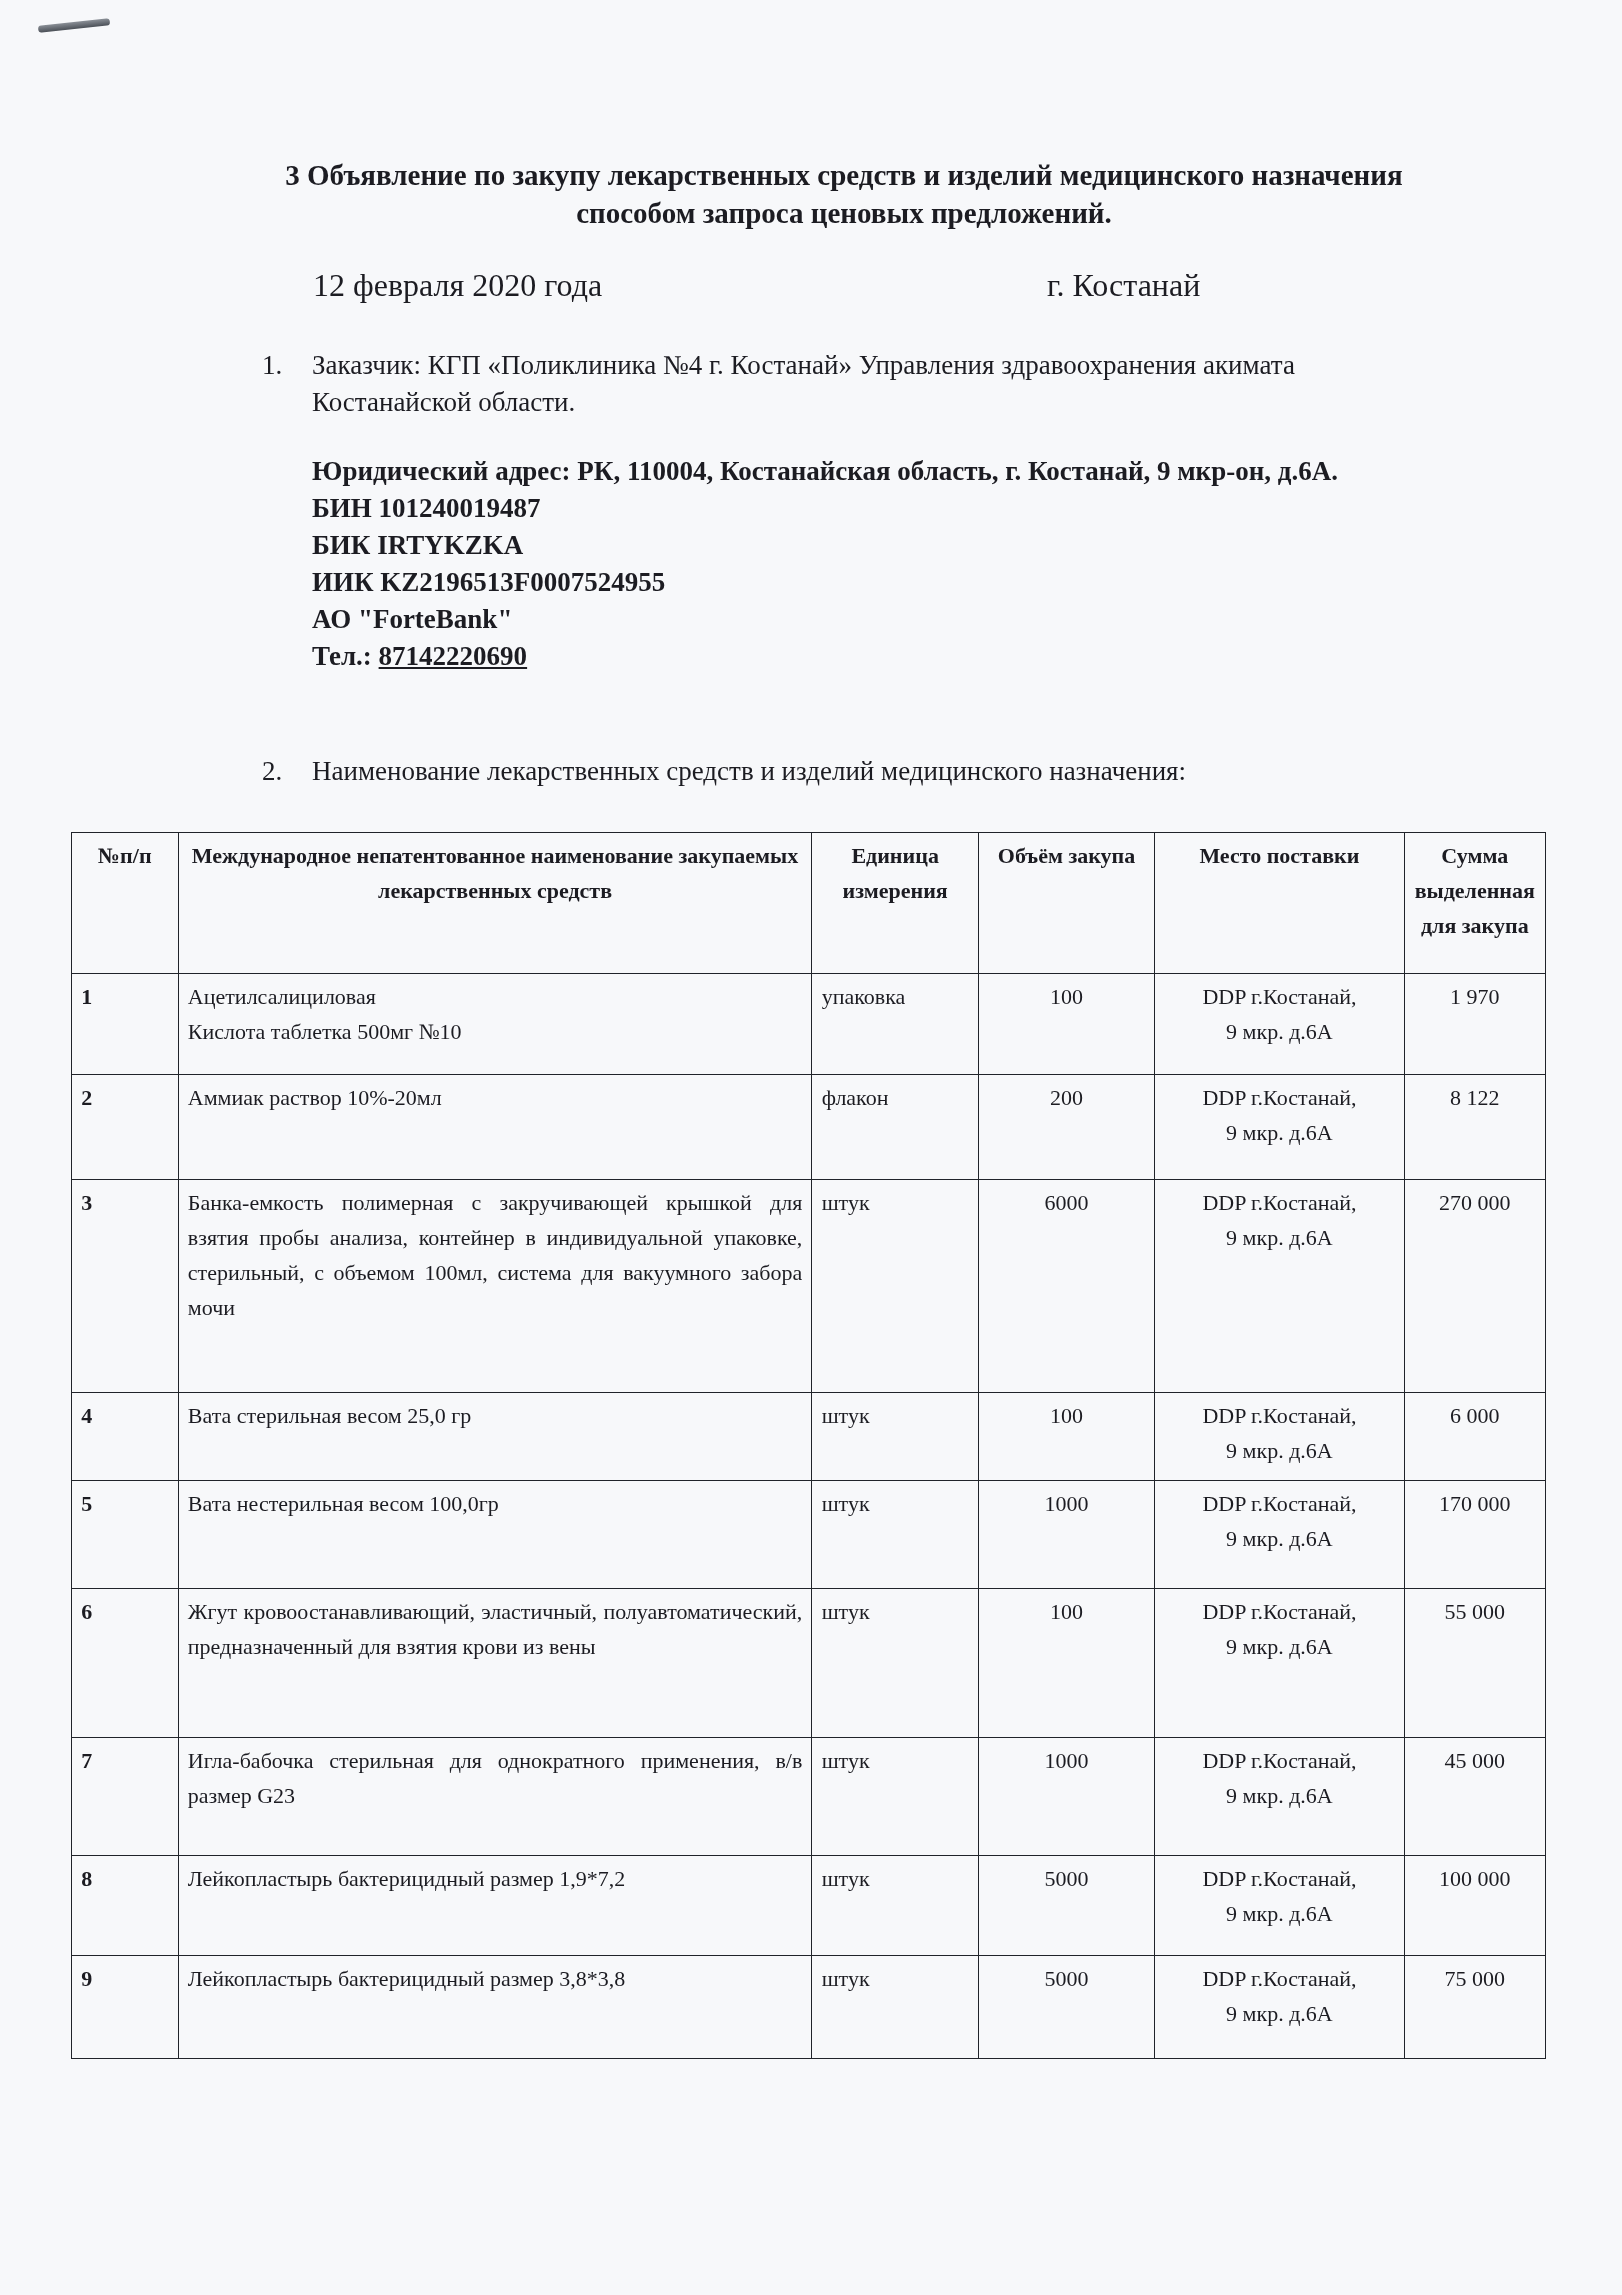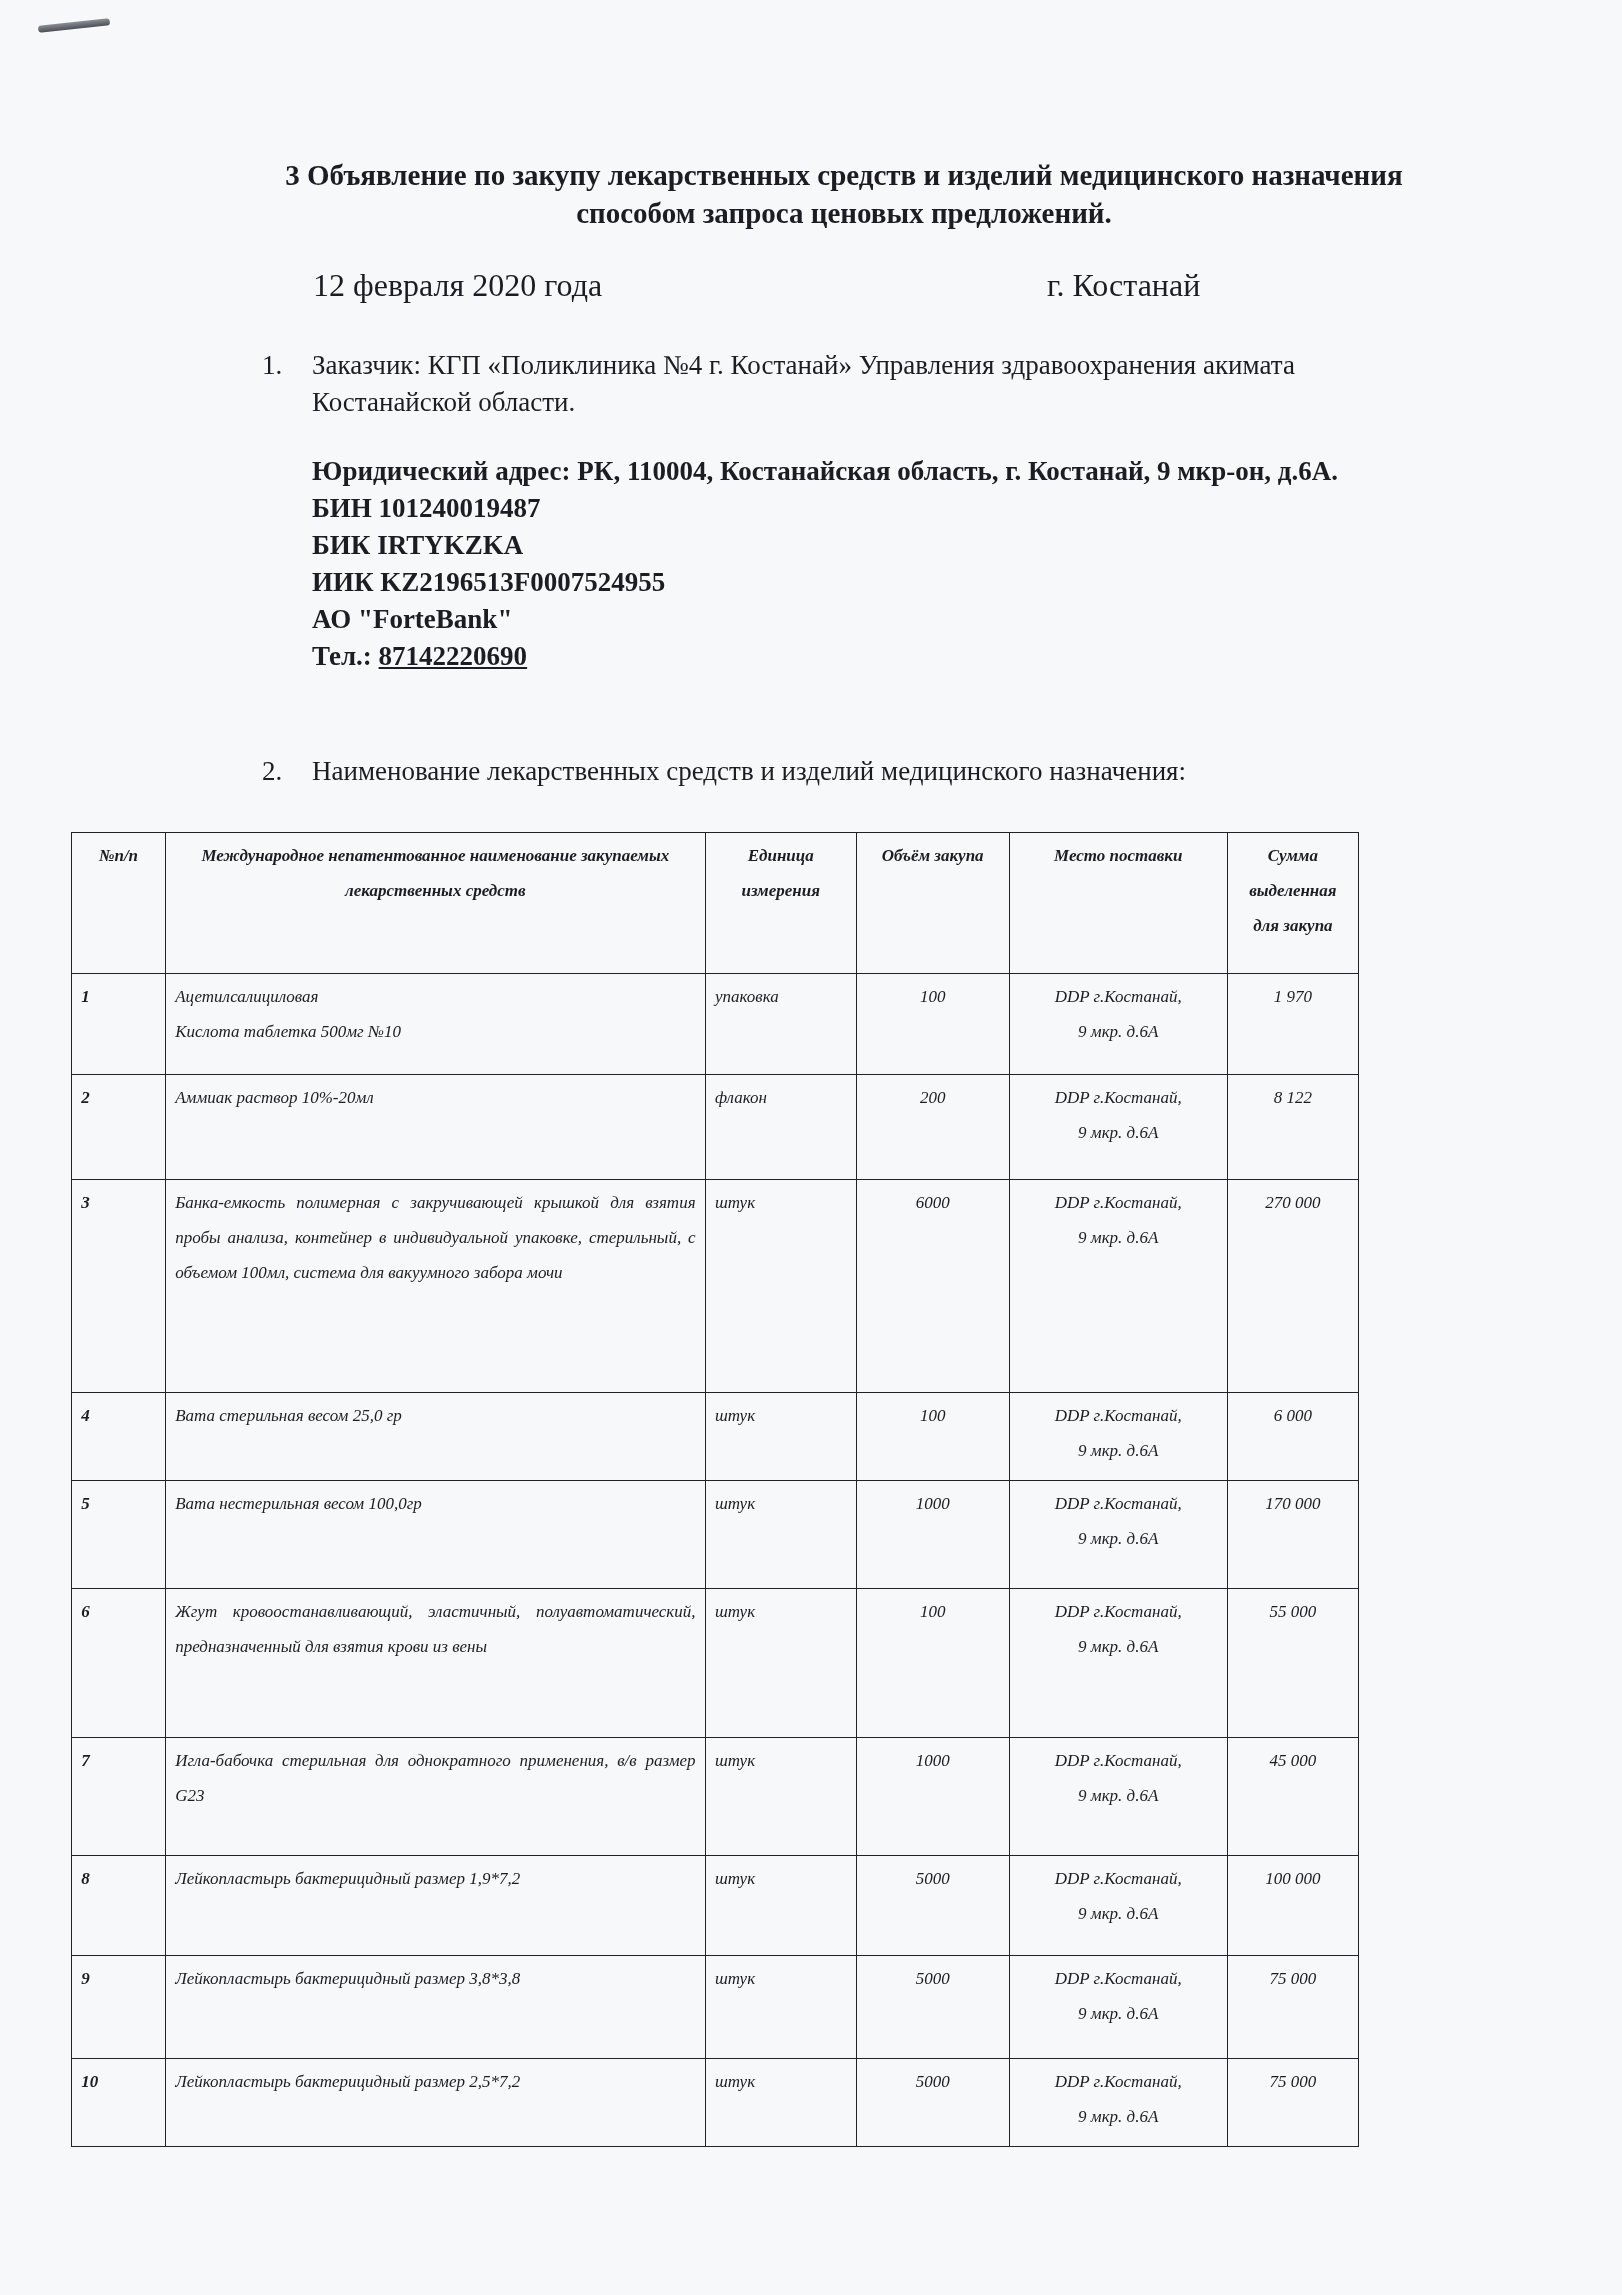--- a/index.html
+++ b/index.html
@@ -32,23 +32,23 @@
   }
   .section .num { position: absolute; left: 0; }
   .section .body { position: absolute; left: 50px; width: 1126px; }
   .s1 { top: 347px; }
   .addr { position: absolute; left: 312px; top: 453px; font-size: 27px; line-height: 37px; width: 1145px; font-weight: bold; }
   .phone { text-decoration: underline; }
   .s2 { top: 753px; }
 
   table.items {
     position: absolute; left: 71px; top: 832px;
-    width: 1288px;
+    width: 1475px;
     border-collapse: collapse;
-    font-size: 17px; line-height: 35px; font-style: italic;
+    font-size: 22px; line-height: 35px;
   }
   table.items td, table.items th {
     border: 1.3px solid #20232a;
     vertical-align: top;
     padding: 5.2px 9.2px;
   }
   table.items th { font-weight: bold; text-align: center; }
   .c-num { width: 86px; font-weight: bold; text-align: left; }
   .c-name { width: 607px; text-align: justify; }
   .c-unit { width: 145px; text-align: left; }
@@ -218,28 +218,15 @@
           <span class="name-line">Лейкопластырь бактерицидный размер 3,8*3,8</span>
         </td>
         <td class="c-unit">штук</td>
         <td class="c-qty">5000</td>
         <td class="c-place">
           <span class="place-line">DDP г.Костанай,</span>
           <span class="place-line">9 мкр. д.6А</span>
         </td>
         <td class="c-sum">75 000</td>
       </tr>
-      <tr class="r10">
-        <td class="c-num">10</td>
-        <td class="c-name">
-          <span class="name-line">Лейкопластырь бактерицидный размер 2,5*7,2</span>
-        </td>
-        <td class="c-unit">штук</td>
-        <td class="c-qty">5000</td>
-        <td class="c-place">
-          <span class="place-line">DDP г.Костанай,</span>
-          <span class="place-line">9 мкр. д.6А</span>
-        </td>
-        <td class="c-sum">75 000</td>
-      </tr>
     </tbody>
 </table>
 
 
 </body></html>

